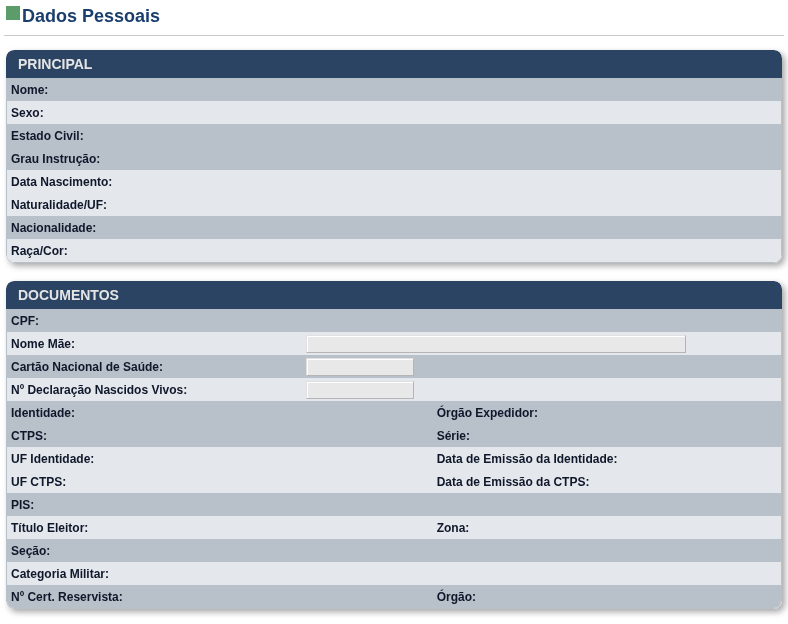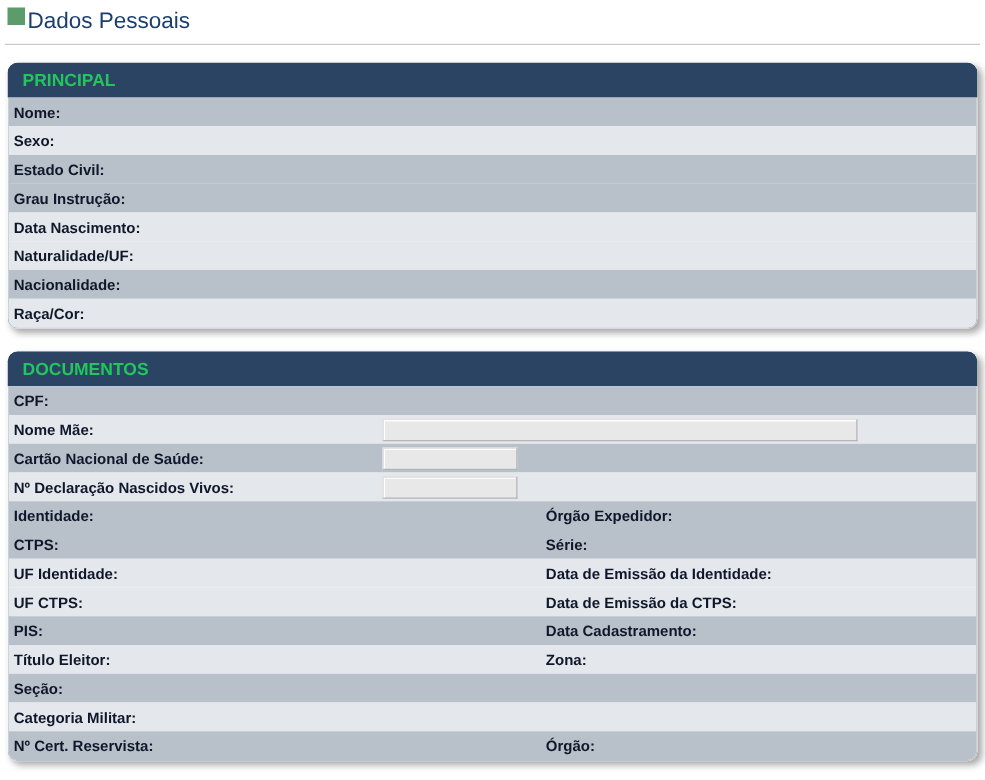--- a/index.html
+++ b/index.html
@@ -13,34 +13,34 @@
     width: 14px;
     height: 14px;
     background: #5b9c6a;
     display: inline-block;
     margin-right: 2px;
     vertical-align: top;
   }
   .page-title {
     color: #1a3e6e;
     font-size: 18px;
-    font-weight: normal;
+    font-weight: bold;
     border-bottom: 1px solid #c9c9c9;
     padding: 4px 0 8px 2px;
     margin-bottom: 14px;
   }
   .panel {
     margin: 0 2px 18px 2px;
     border-radius: 8px;
     box-shadow: 3px 3px 6px rgba(0,0,0,0.35);
     overflow: hidden;
   }
   .panel-header {
     background: #2b4463;
-    color: #22c55e;
+    color: #e5e5e5;
     font-weight: bold;
     font-size: 14px;
     padding: 6px 12px;
     border-top-left-radius: 8px;
     border-top-right-radius: 8px;
   }
   .panel-body {
     border: 1px solid #b8c0ca;
     border-top: none;
     border-bottom-left-radius: 8px;
@@ -192,21 +192,20 @@
             <div class="cell-label">Data de Emissão da CTPS:</div>
             <div class="cell-value"></div>
           </div>
         </div>
         <div class="row two-col alt1">
           <div class="col-a">
             <div class="cell-label left">PIS:</div>
             <div class="cell-value"></div>
           </div>
           <div class="col-b">
-            <div class="cell-label">Data Cadastramento:</div>
             <div class="cell-value"></div>
           </div>
         </div>
         <div class="row two-col alt0">
           <div class="col-a">
             <div class="cell-label left">Título Eleitor:</div>
             <div class="cell-value"></div>
           </div>
           <div class="col-b">
             <div class="cell-label">Zona:</div>

